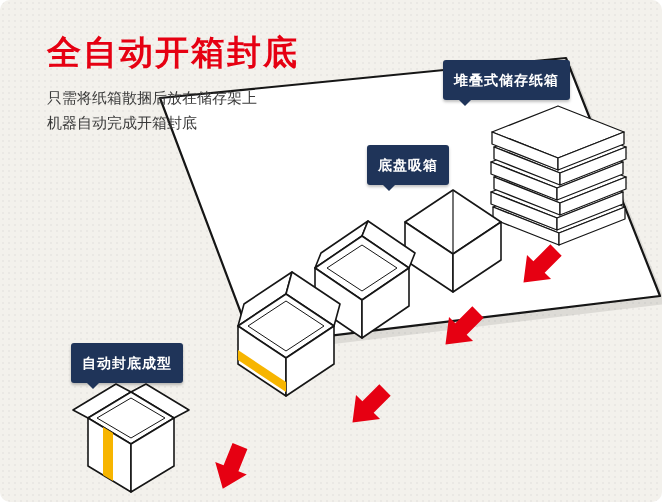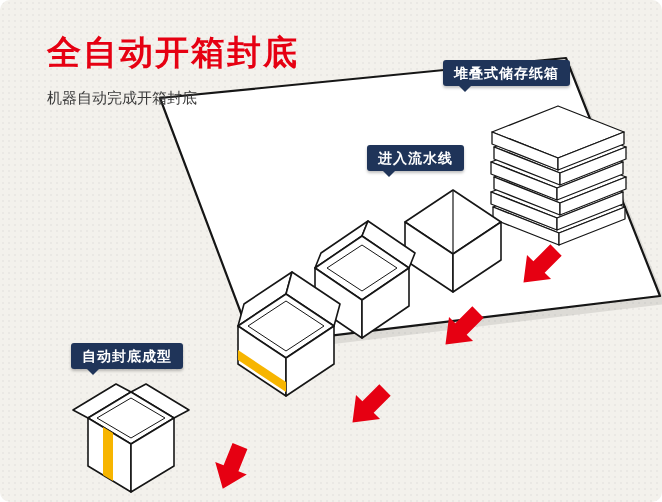--- a/index.html
+++ b/index.html
@@ -27,21 +27,21 @@
   .rim-inner{fill:none;stroke:var(--line-color);stroke-width:1;}
   .seam{stroke:var(--line-color);stroke-width:1.2;}
   .tape{fill:var(--tape-yellow);}
   .arrow{fill:var(--arrow-red);}
   .header{position:absolute;left:6px;top:34px;width:300px;margin-left:41px;}
   .title{margin:0 0 14px 0;font-size:34px;font-weight:900;letter-spacing:2px;color:var(--title-red);line-height:1.1;}
   .subtitle{margin:0;font-size:15px;line-height:25px;color:#3a3a3a;}
   .badge{
     position:absolute;background:var(--label-bg);color:#ffffff;
     font-size:14px;font-weight:bold;letter-spacing:1px;line-height:1;
-    padding:6px 11px;border-radius:3px;white-space:nowrap;
+    padding:13px 11px;border-radius:3px;white-space:nowrap;
     box-shadow:0 2px 3px rgba(0,0,0,0.25);
   }
   .badge::after{
     content:"";position:absolute;left:16px;bottom:-6px;width:0;height:0;
     border-left:6px solid transparent;border-right:6px solid transparent;
     border-top:6px solid var(--label-bg);
   }
 </style>
 </head>
 <body>
@@ -131,20 +131,21 @@
     <g transform="translate(385,390) rotate(135)">
       <polygon class="arrow" points="0,-8 24,-8 24,-17 46,0 24,17 24,8 0,8"></polygon>
     </g>
     <g transform="translate(240,446) rotate(112)">
       <polygon class="arrow" points="0,-8 24,-8 24,-17 46,0 24,17 24,8 0,8"></polygon>
     </g>
   </svg>
 
   <div class="header">
     <h1 class="title">全自动开箱封底</h1>
+    <p class="subtitle">只需将纸箱散捆后放在储存架上</p>
     <p class="subtitle">机器自动完成开箱封底</p>
   </div>
 
   <div class="badge" style="left:443px;top:60px">堆叠式储存纸箱</div>
-  <div class="badge" style="left:367px;top:145px">进入流水线</div>
+  <div class="badge" style="left:367px;top:145px">底盘吸箱</div>
   <div class="badge" style="left:71px;top:343px">自动封底成型</div>
 
 </div>
 
 </body></html>

